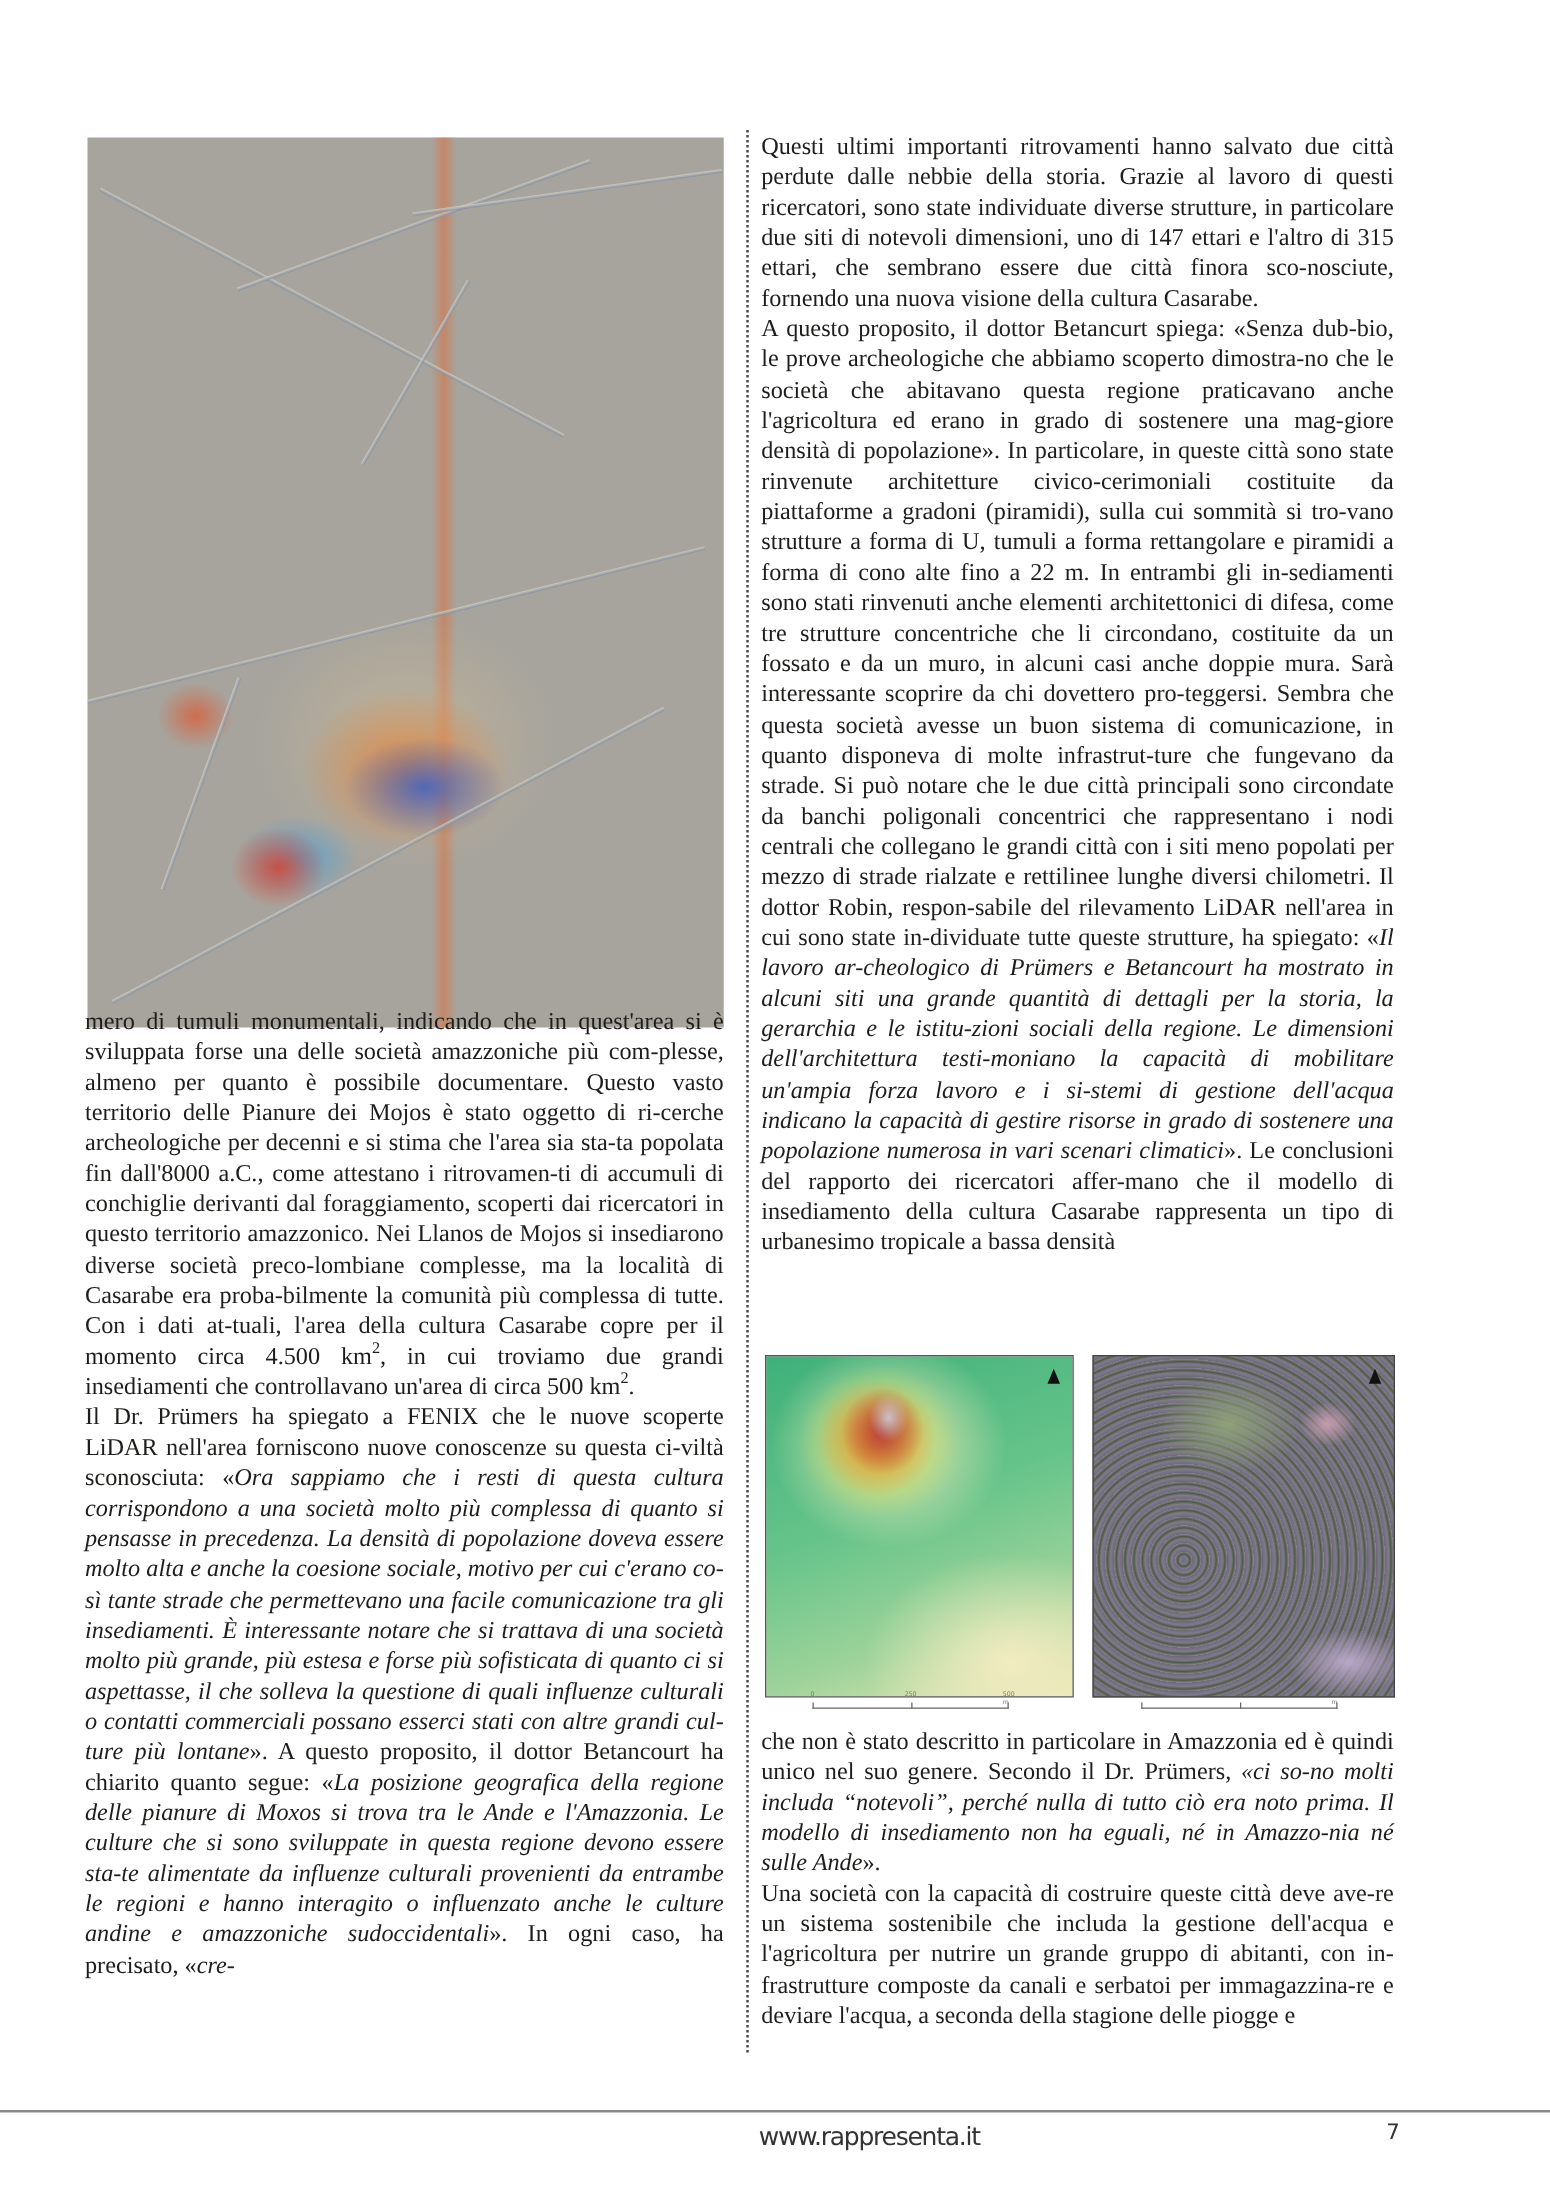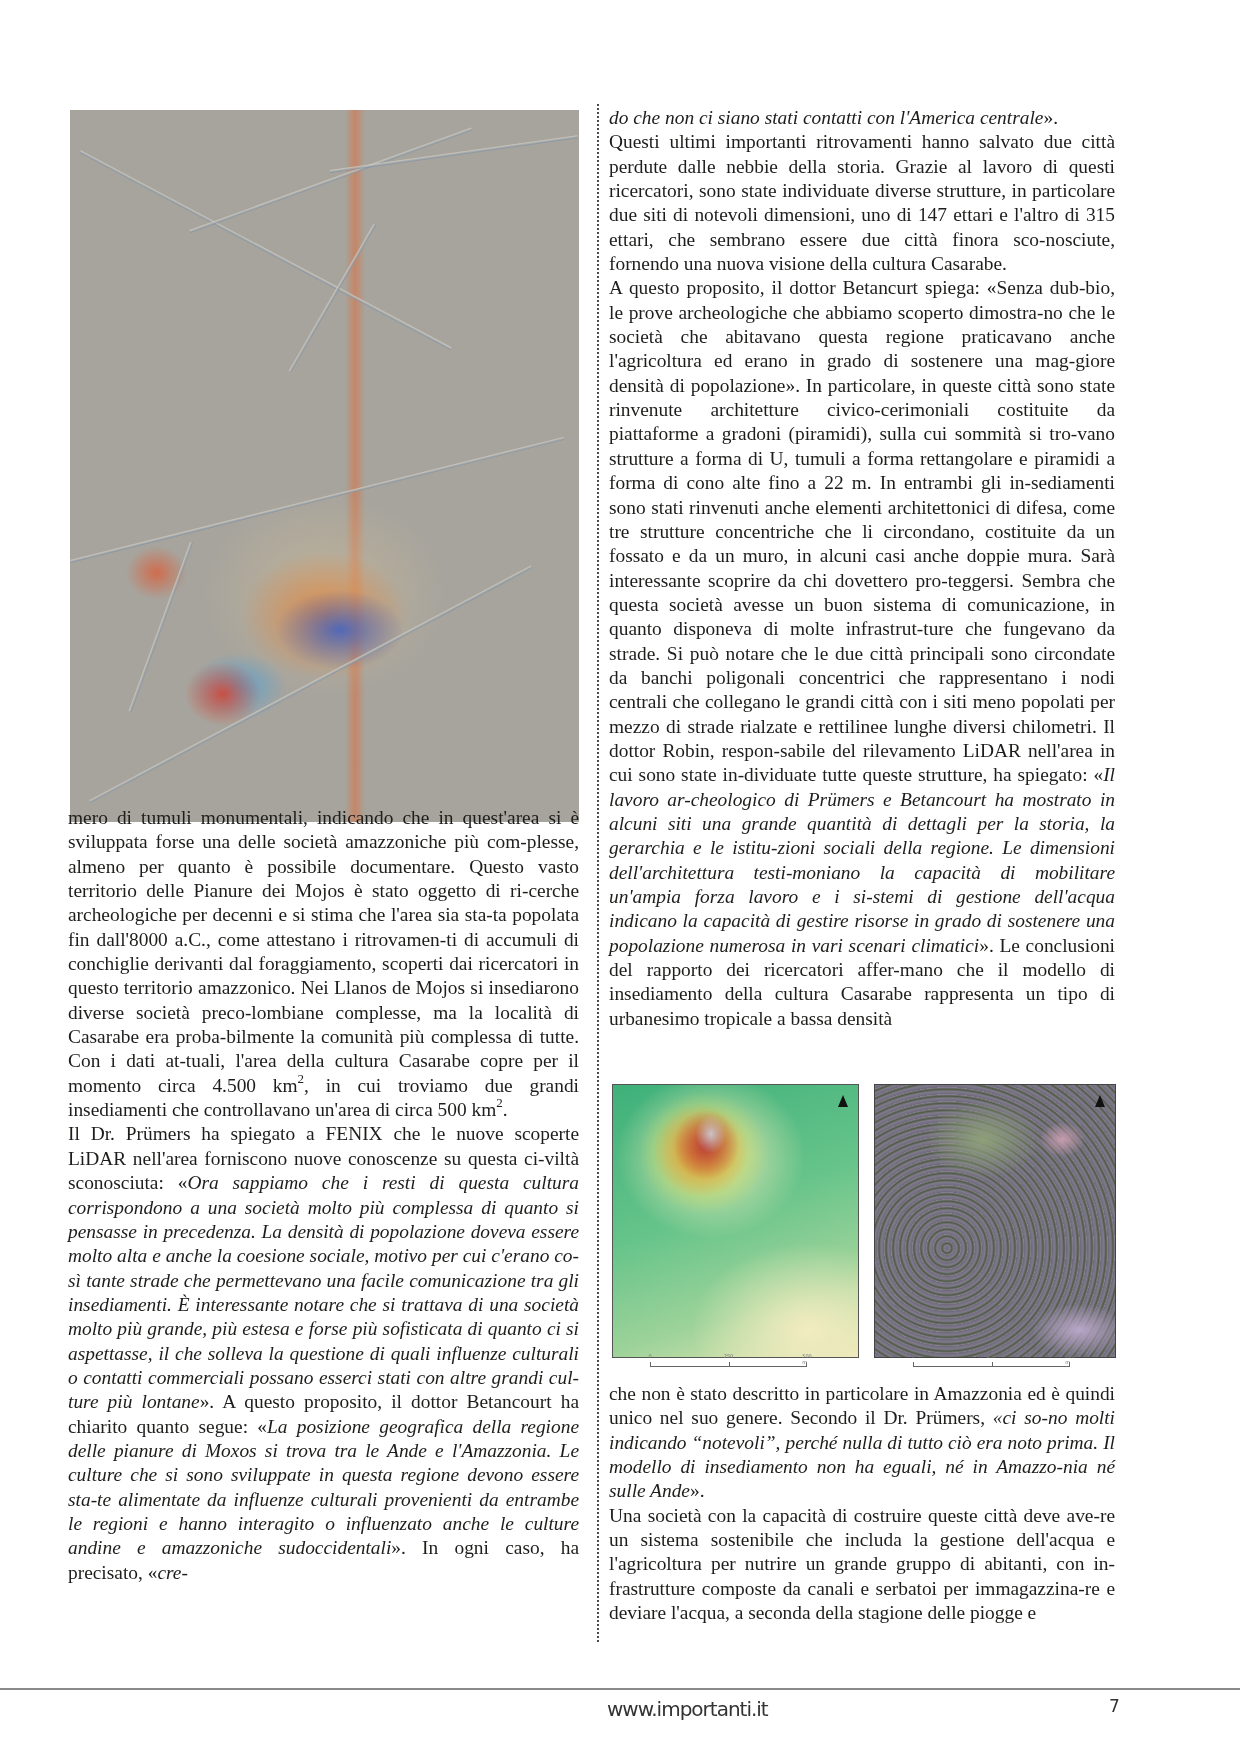--- a/index.html
+++ b/index.html
@@ -71,21 +71,20 @@
   <div class="road" style="left:60px;top:600px;width:180px;transform:rotate(-70deg);"></div>
 </div>
 
 <div class="divider"></div>
 
 <div class="col col-left" id="col-left">
     <p><span>mero di tumuli monumentali, indicando che in quest'area si è sviluppata forse una delle società amazzoniche più com-plesse, almeno per quanto è possibile documentare. Questo vasto territorio delle Pianure dei Mojos è stato oggetto di ri-cerche archeologiche per decenni e si stima che l'area sia sta-ta popolata fin dall'8000 a.C., come attestano i ritrovamen-ti di accumuli di conchiglie derivanti dal foraggiamento, scoperti dai ricercatori in questo territorio amazzonico. Nei Llanos de Mojos si insediarono diverse società preco-lombiane complesse, ma la località di Casarabe era proba-bilmente la comunità più complessa di tutte. Con i dati at-tuali, l'area della cultura Casarabe copre per il momento circa 4.500 km</span><sup>2</sup><span>, in cui troviamo due grandi insediamenti che controllavano un'area di circa 500 km</span><sup>2</sup><span>.</span></p>
     <p><span>Il Dr. Prümers ha spiegato a FENIX che le nuove scoperte LiDAR nell'area forniscono nuove conoscenze su questa ci-viltà sconosciuta: «</span><span class="it">Ora sappiamo che i resti di questa cultura corrispondono a una società molto più complessa di quanto si pensasse in precedenza. La densità di popolazione doveva essere molto alta e anche la coesione sociale, motivo per cui c'erano co-sì tante strade che permettevano una facile comunicazione tra gli insediamenti. È interessante notare che si trattava di una società molto più grande, più estesa e forse più sofisticata di quanto ci si aspettasse, il che solleva la questione di quali influenze culturali o contatti commerciali possano esserci stati con altre grandi cul-ture più lontane</span><span>». A questo proposito, il dottor Betancourt ha chiarito quanto segue: «</span><span class="it">La posizione geografica della regione delle pianure di Moxos si trova tra le Ande e l'Amazzonia. Le culture che si sono sviluppate in questa regione devono essere sta-te alimentate da influenze culturali provenienti da entrambe le regioni e hanno interagito o influenzato anche le culture andine e amazzoniche sudoccidentali</span><span>». In ogni caso, ha precisato, «</span><span class="it">cre-</span></p>
   </div>
 <div class="col col-right" id="col-right-top">
-    <p><span class="it">do che non ci siano stati contatti con l'America centrale</span><span>».</span></p>
     <p><span>Questi ultimi importanti ritrovamenti hanno salvato due città perdute dalle nebbie della storia. Grazie al lavoro di questi ricercatori, sono state individuate diverse strutture, in particolare due siti di notevoli dimensioni, uno di 147 ettari e l'altro di 315 ettari, che sembrano essere due città finora sco-nosciute, fornendo una nuova visione della cultura Casarabe.</span></p>
     <p><span>A questo proposito, il dottor Betancurt spiega: «Senza dub-bio, le prove archeologiche che abbiamo scoperto dimostra-no che le società che abitavano questa regione praticavano anche l'agricoltura ed erano in grado di sostenere una mag-giore densità di popolazione». In particolare, in queste città sono state rinvenute architetture civico-cerimoniali costituite da piattaforme a gradoni (piramidi), sulla cui sommità si tro-vano strutture a forma di U, tumuli a forma rettangolare e piramidi a forma di cono alte fino a 22 m. In entrambi gli in-sediamenti sono stati rinvenuti anche elementi architettonici di difesa, come tre strutture concentriche che li circondano, costituite da un fossato e da un muro, in alcuni casi anche doppie mura. Sarà interessante scoprire da chi dovettero pro-teggersi. Sembra che questa società avesse un buon sistema di comunicazione, in quanto disponeva di molte infrastrut-ture che fungevano da strade. Si può notare che le due città principali sono circondate da banchi poligonali concentrici che rappresentano i nodi centrali che collegano le grandi città con i siti meno popolati per mezzo di strade rialzate e rettilinee lunghe diversi chilometri. Il dottor Robin, respon-sabile del rilevamento LiDAR nell'area in cui sono state in-dividuate tutte queste strutture, ha spiegato: «</span><span class="it">Il lavoro ar-cheologico di Prümers e Betancourt ha mostrato in alcuni siti una grande quantità di dettagli per la storia, la gerarchia e le istitu-zioni sociali della regione. Le dimensioni dell'architettura testi-moniano la capacità di mobilitare un'ampia forza lavoro e i si-stemi di gestione dell'acqua indicano la capacità di gestire risorse in grado di sostenere una popolazione numerosa in vari scenari climatici</span><span>». Le conclusioni del rapporto dei ricercatori affer-mano che il modello di insediamento della cultura Casarabe rappresenta un tipo di urbanesimo tropicale a bassa densità</span></p>
   </div>
 
 <div class="map-panel map-elev" title="Elevation model of settlement site">
   <div class="north-arrow"></div>
 </div>
 <div class="map-panel map-aerial" title="Aerial photo of forested site">
   <div class="north-arrow"></div>
 </div>
@@ -103,19 +102,19 @@
   <div class="line"></div>
   <div class="tick" style="left:0"></div>
   <div class="tick" style="left:50%"></div>
   <div class="tick" style="right:0"></div>
   <span class="lbl" style="left:0">0</span>
   <span class="lbl" style="left:50%">250</span>
   <span class="lbl" style="left:100%">500 m</span>
 </div>
 
 <div class="col col-right-bottom" id="col-right-bottom">
-    <p><span>che non è stato descritto in particolare in Amazzonia ed è quindi unico nel suo genere. Secondo il Dr. Prümers, </span><span class="it">«ci so-no molti indicando “notevoli”, perché nulla di tutto ciò era noto prima. Il modello di insediamento non ha eguali, né in Amazzo-nia né sulle Ande</span><span>».</span></p>
+    <p><span>che non è stato descritto in particolare in Amazzonia ed è quindi unico nel suo genere. Secondo il Dr. Prümers, </span><span class="it">«ci so-no molti includa “notevoli”, perché nulla di tutto ciò era noto prima. Il modello di insediamento non ha eguali, né in Amazzo-nia né sulle Ande</span><span>».</span></p>
     <p><span>Una società con la capacità di costruire queste città deve ave-re un sistema sostenibile che includa la gestione dell'acqua e l'agricoltura per nutrire un grande gruppo di abitanti, con in-frastrutture composte da canali e serbatoi per immagazzina-re e deviare l'acqua, a seconda della stagione delle piogge e</span></p>
   </div>
 
 <div class="footer-rule"></div>
-<div class="footer-url">www.importanti.it</div>
+<div class="footer-url">www.rappresenta.it</div>
 <div class="page-num">7</div>
 
 </body></html>

